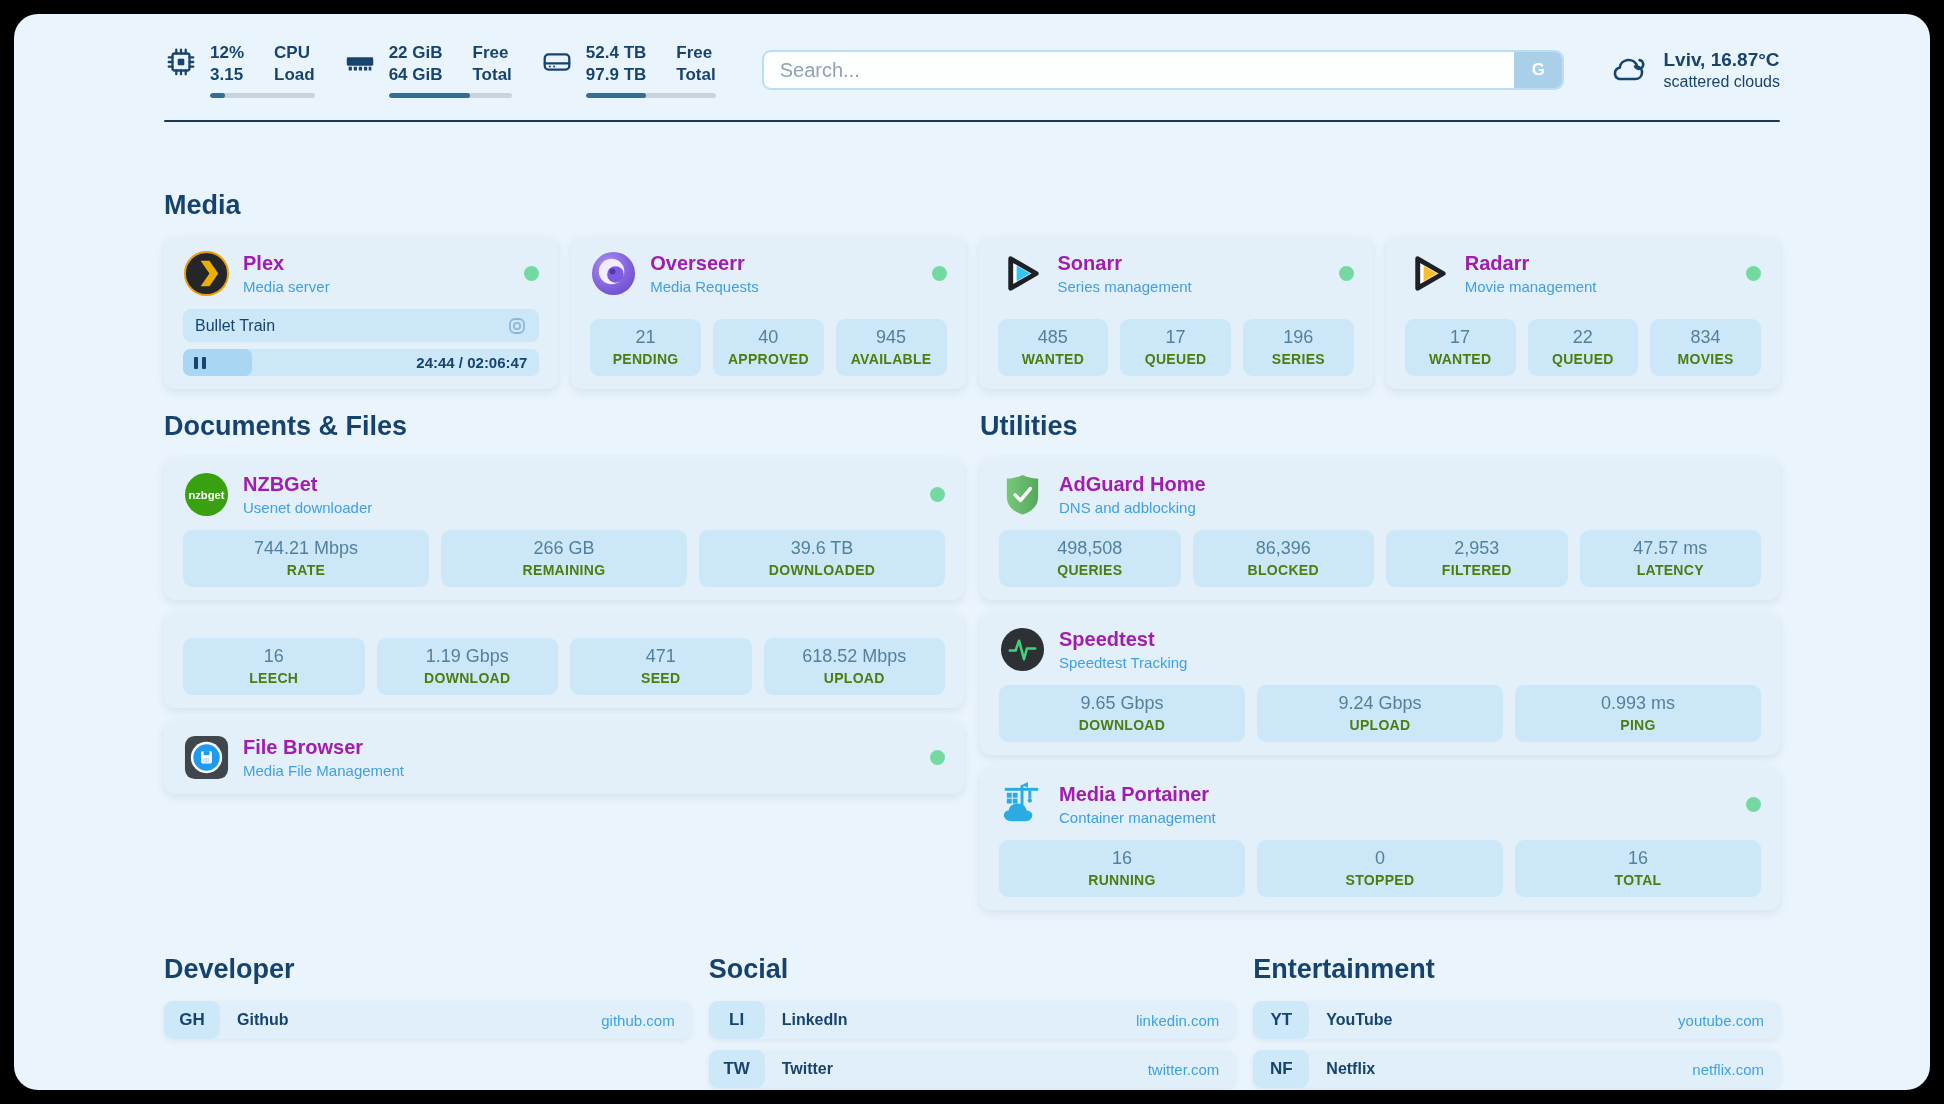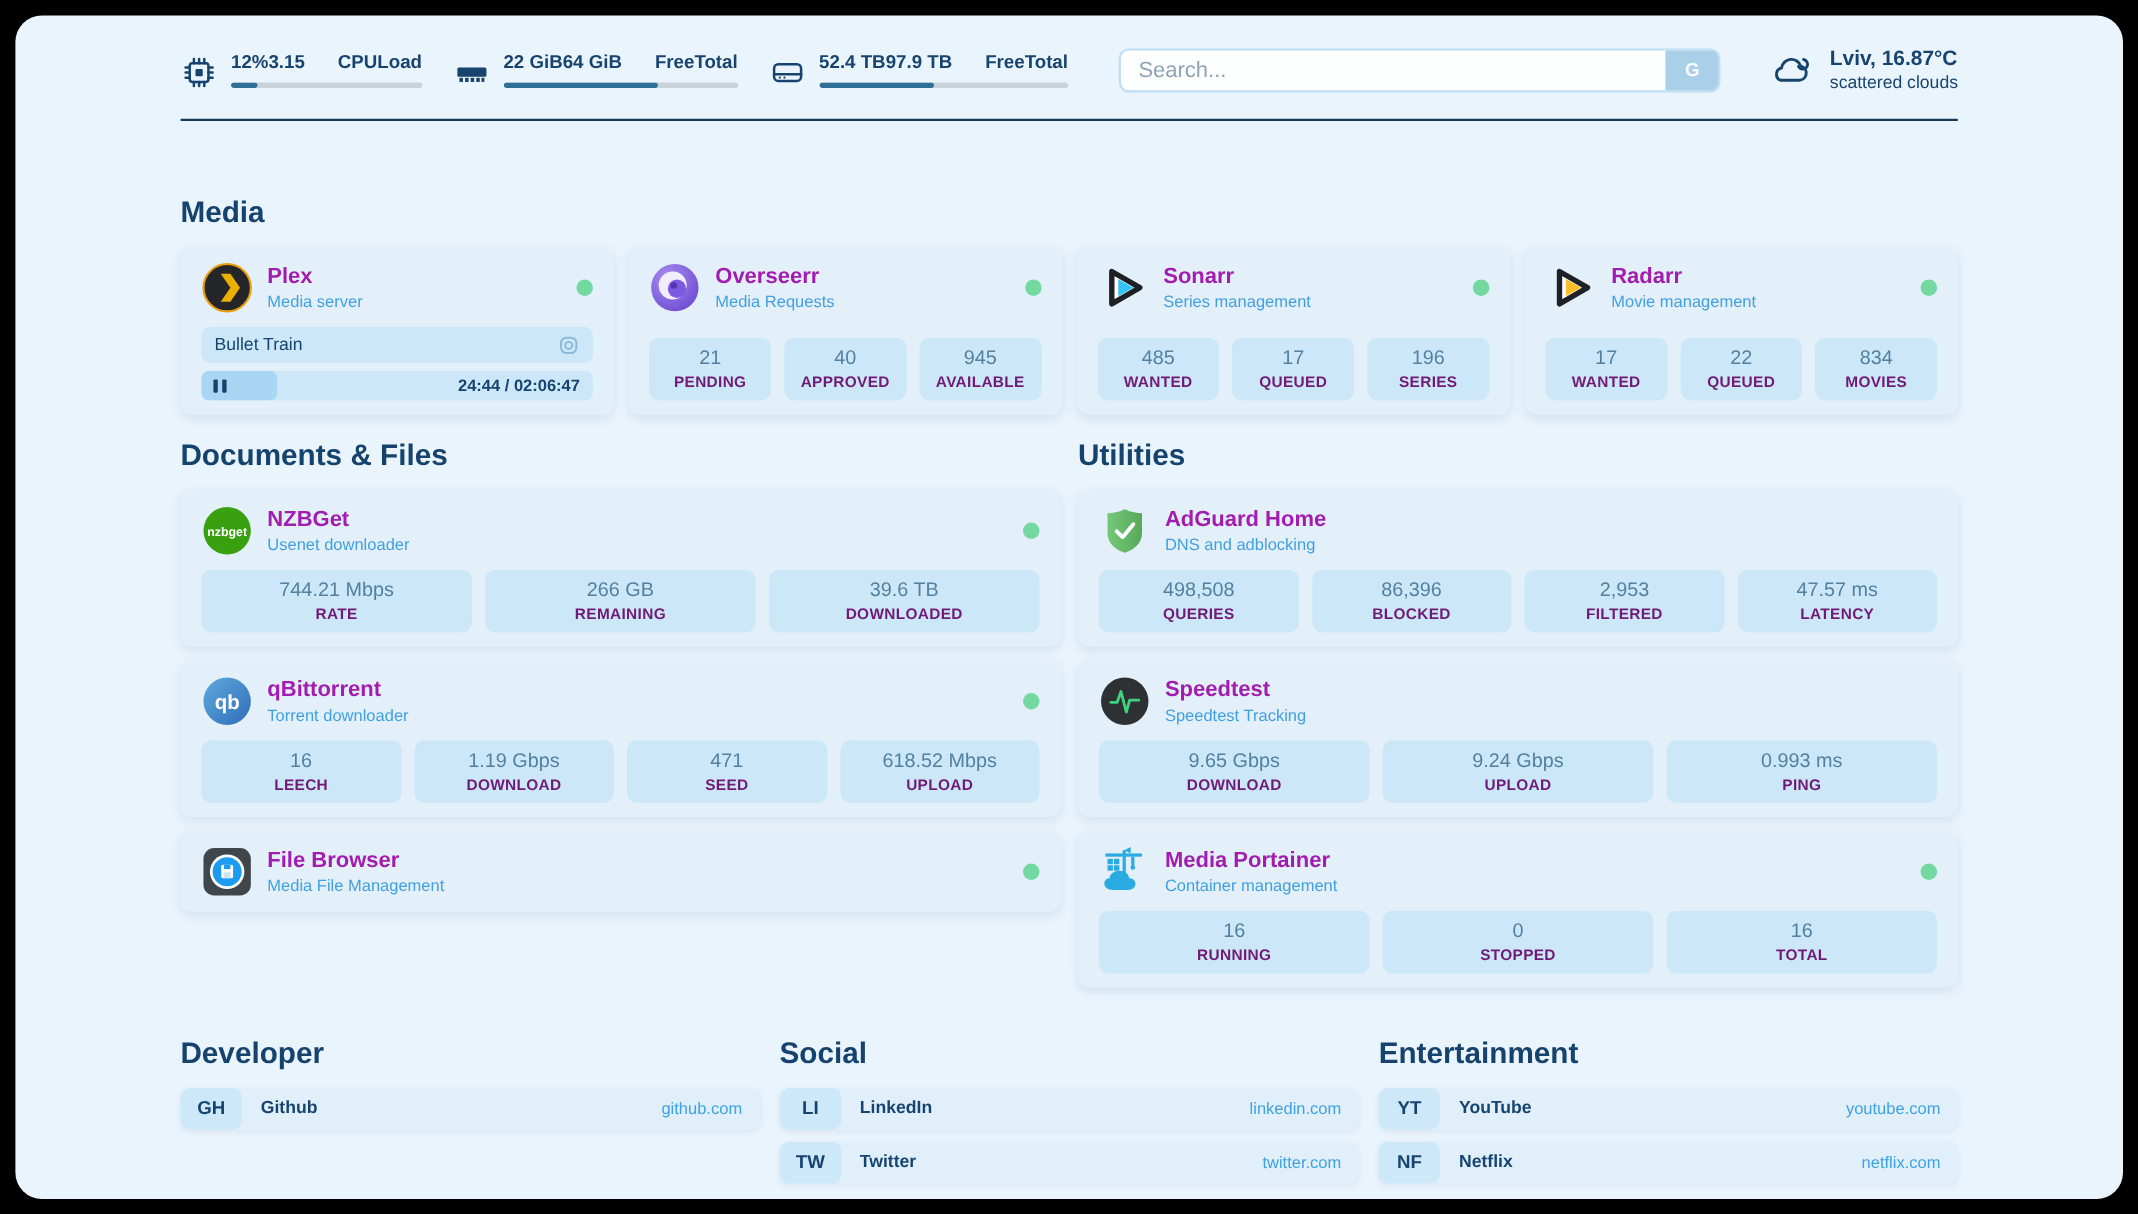--- a/index.html
+++ b/index.html
@@ -13,21 +13,21 @@
     background:#eaf4fc; border-radius:24px; overflow:hidden;
   }
   
   .topbar { display:flex; align-items:center; padding:28px 150px 0; }
   .stats-wrap { display:flex; gap:28px; flex:none; }
   .stat { display:flex; align-items:flex-start; gap:12px; }
   .stat-icon { width:34px; height:34px; margin-top:3px; }
   .stat-icon svg { width:100%; height:100%; display:block; }
   .stat-body { display:flex; flex-direction:column; }
   .stat-rows { display:flex; gap:30px; }
-  .stat-col { display:flex; flex-direction:row; }
+  .stat-col { display:flex; flex-direction:column; }
   .stat-col div { font-size:17px; font-weight:600; color:#17446f; line-height:1.3; }
   .stat-col.lbl div { font-weight:600; }
   .hbar { margin-top:7px; height:5px; border-radius:3px; background:#c9d3da; position:relative; overflow:hidden; }
   .hbar-fill { position:absolute; left:0; top:0; bottom:0; background:#2f6f96; border-radius:3px; }
   .searchbox { flex:1; margin:0 42px 0 46px; position:relative; height:40px; }
   .searchbox input {
     width:100%; height:100%; border:2px solid #bcdef4; border-radius:9px;
     background:#fdfefe; padding:0 60px 0 16px; font-size:20px; color:#17446f; outline:none;
     font-family:"Liberation Sans", sans-serif;
   }
@@ -57,21 +57,21 @@
   }
   .card-head { display:flex; align-items:center; gap:13px; }
   .svc-icon { width:47px; height:47px; flex:none; }
   .svc-icon svg { width:100%; height:100%; display:block; }
   .svc-name { font-size:20px; font-weight:700; color:#a21caf; line-height:1.15; }
   .svc-sub { font-size:15px; color:#41a0e0; margin-top:3px; }
   .dot { width:15px; height:15px; border-radius:50%; background:#74d9a0; margin-left:auto; flex:none; }
   .stats { display:grid; gap:12px; margin-top:auto; padding-top:12px; }
   .tile { background:#cbe7f8; border-radius:9px; text-align:center; padding:8px 6px 9px; }
   .tile-val { font-size:18px; color:#54809f; }
-  .tile-lab { font-size:14px; font-weight:700; color:#701a75; margin-top:3px; letter-spacing:.3px; }
+  .tile-lab { font-size:14px; font-weight:700; color:#4d7c0f; margin-top:3px; letter-spacing:.3px; }
   
   .ptitle {
     background:#cbe7f8; border-radius:8px; height:33px; display:flex; align-items:center;
     padding:0 12px; margin-top:12px; font-size:16px; color:#17446f;
   }
   .ptitle .sp { flex:1; }
   .view-ic { width:20px; height:20px; opacity:.55; }
   .view-ic svg { width:100%; height:100%; display:block; }
   .pbar {
     position:relative; background:#cbe7f8; border-radius:7px; height:27px; margin-top:7px;
@@ -362,39 +362,20 @@
                   <div class="tile-val">266 GB</div>
                   <div class="tile-lab">REMAINING</div>
                 </div>
                 <div class="tile">
                   <div class="tile-val">39.6 TB</div>
                   <div class="tile-lab">DOWNLOADED</div>
                 </div>
               </div>
             </div>
             <div class="card">
-              <div class="card-head">
-                <div class="svc-icon">
-                  <svg viewBox="0 0 48 48">
-                    <defs>
-                      <linearGradient id="qbg" x1="0" y1="0" x2="1" y2="1">
-                        <stop offset="0%" stop-color="#5fa9dd"></stop>
-                        <stop offset="100%" stop-color="#2f6eb8"></stop>
-                      </linearGradient>
-                    </defs>
-                    <circle cx="24" cy="24" r="22" fill="url(#qbg)"></circle>
-                    <text x="24" y="31" text-anchor="middle" font-family="Liberation Sans, sans-serif" font-size="19" font-weight="bold" fill="#ffffff">qb</text>
-                  </svg>
-                </div>
-                <div>
-                  <div class="svc-name">qBittorrent</div>
-                  <div class="svc-sub">Torrent downloader</div>
-                </div>
-                <span class="dot"></span>
-              </div>
               <div class="stats" style="grid-template-columns: repeat(4, 1fr);">
                 <div class="tile">
                   <div class="tile-val">16</div>
                   <div class="tile-lab">LEECH</div>
                 </div>
                 <div class="tile">
                   <div class="tile-val">1.19 Gbps</div>
                   <div class="tile-lab">DOWNLOAD</div>
                 </div>
                 <div class="tile">

